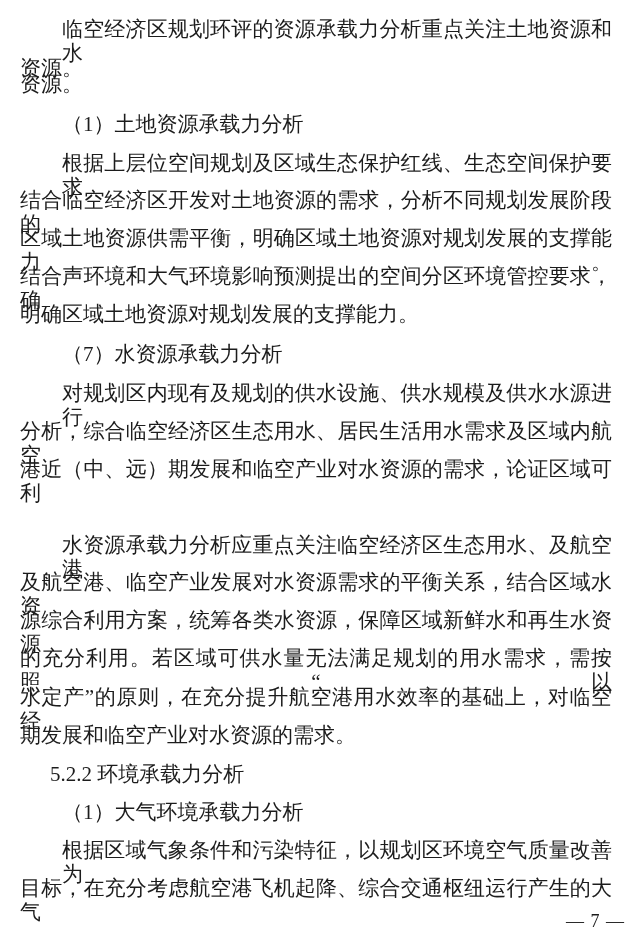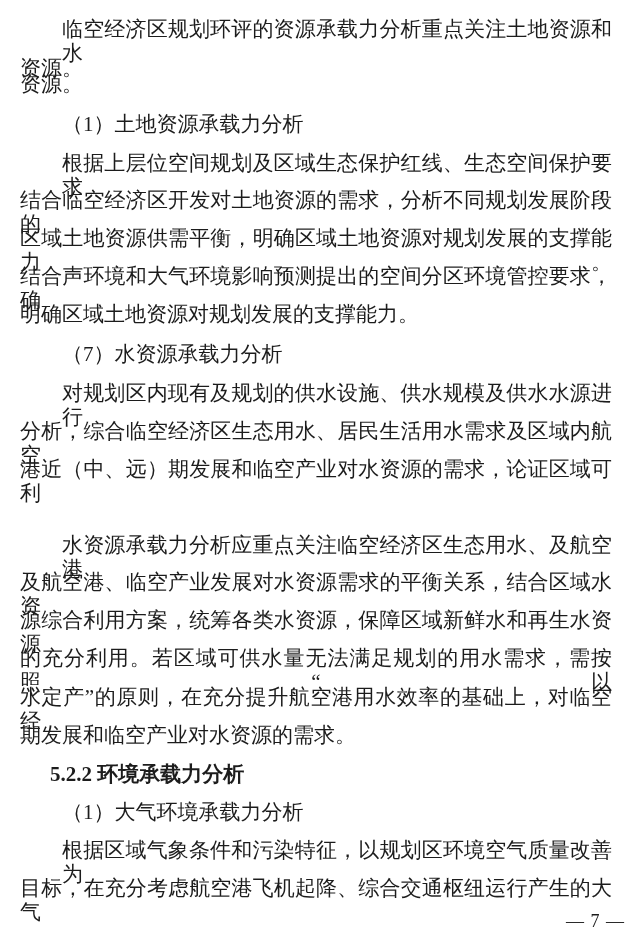--- a/index.html
+++ b/index.html
@@ -31,21 +31,21 @@
     text-align: justify;
     text-align-last: justify;
   }
   .indent {
     padding-left: 42px;
   }
   .indent-sm {
     padding-left: 30px;
   }
   .bold {
-    font-weight: bold;
+    font-weight: normal;
   }
   .pagenum {
     position: absolute;
     top: 910px;
     right: 18px;
     font-size: 18px;
     line-height: 22px;
     color: #1c1c1c;
     letter-spacing: 1px;
   }

